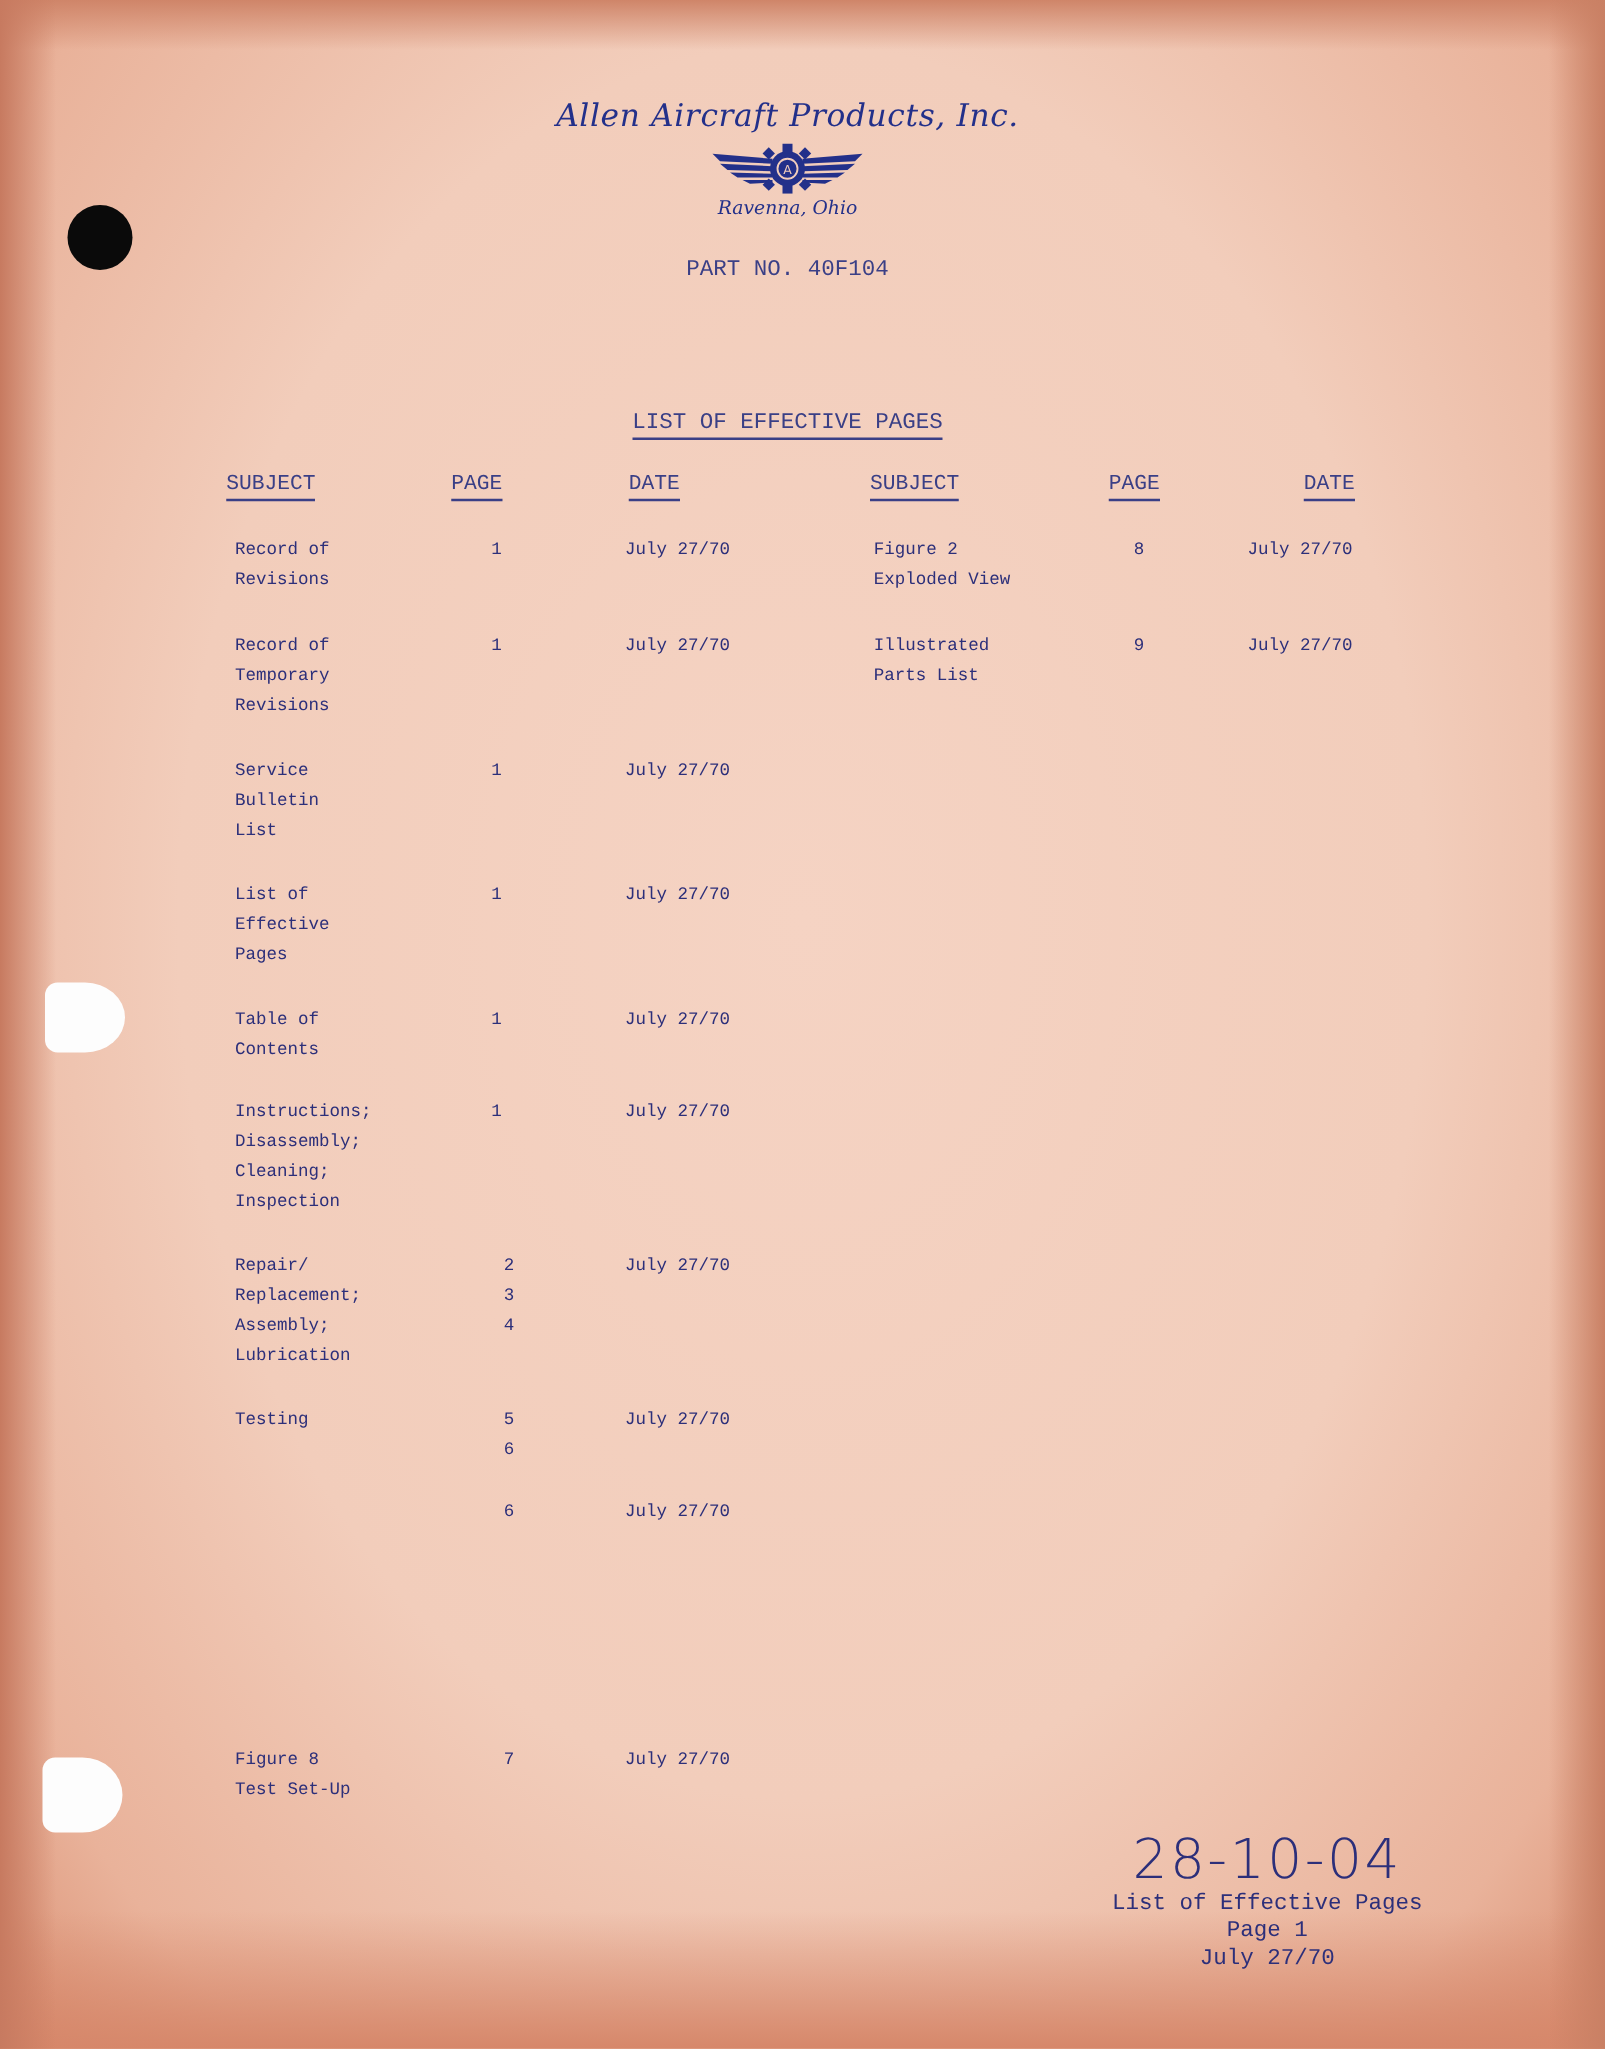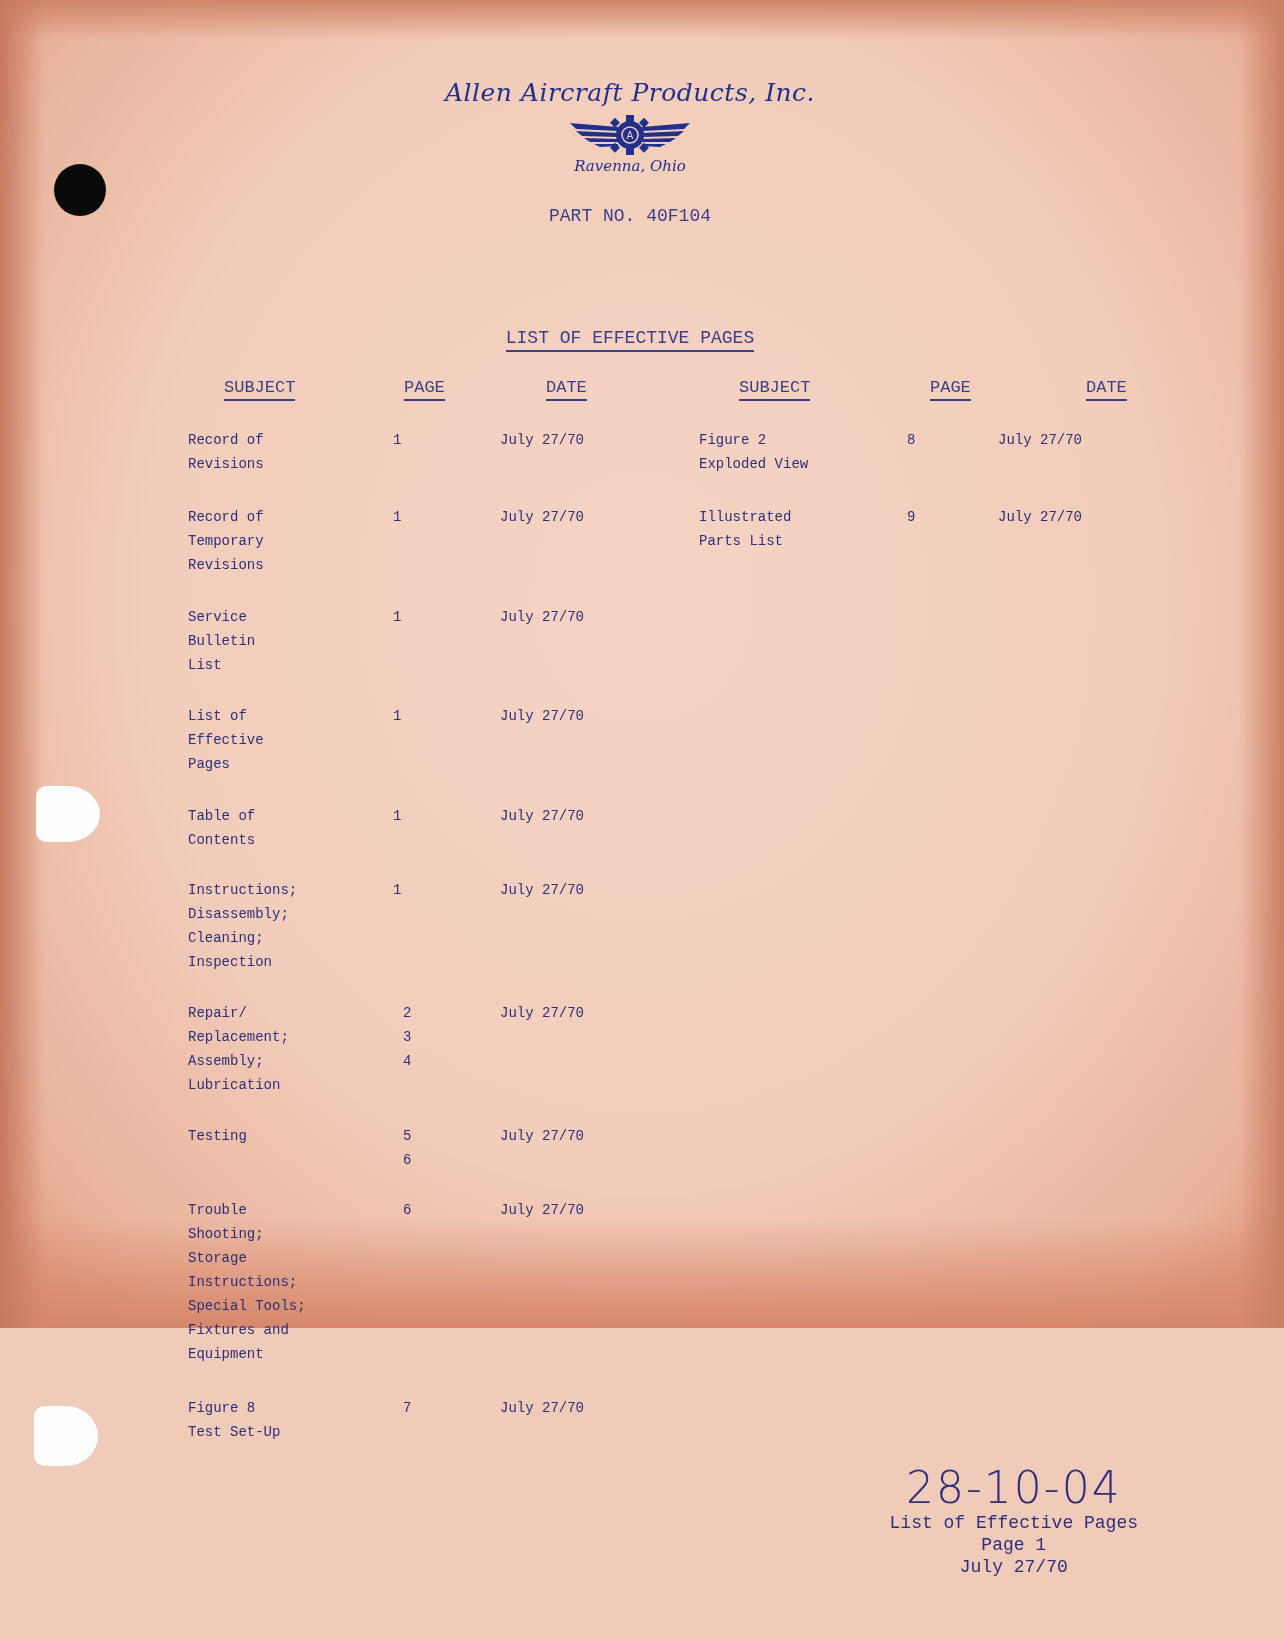--- a/index.html
+++ b/index.html
@@ -3,21 +3,21 @@
 <meta charset="utf-8">
 <style>
   html, body { margin:0; padding:0; }
   body {
     width:1284px; height:1639px; position:relative; overflow:hidden;
     background:#f1cbb9;
     font-family: "Liberation Mono", "DejaVu Sans Mono", monospace;
     color:#2c2f7a;
   }
   .page {
-    position:absolute; left:0; top:0; width:1284px; height:1328px;
+    position:absolute; left:0; top:0; width:1284px; height:1639px;
     background:
       radial-gradient(ellipse at 50% 45%, #f5d3c3 0%, #f2cdbb 55%, #e9b29a 85%, #d98f72 100%);
     text-decoration: underline;
   }
   .edge-top { position:absolute; left:0; top:0; width:100%; height:40px;
     background:linear-gradient(#cf8569, rgba(230,170,145,0)); }
   .edge-bottom { position:absolute; left:0; bottom:0; width:100%; height:110px;
     background:linear-gradient(rgba(230,170,145,0), #d6876a); }
   .edge-left { position:absolute; left:0; top:0; width:45px; height:100%;
     background:linear-gradient(90deg, #c77a60, rgba(230,170,145,0)); }
@@ -32,21 +32,21 @@
   .company { font-family:"DejaVu Serif", serif; font-style:italic; font-size:25px; color:#23308a; letter-spacing:0.5px; }
   .logo { margin:4px auto 0; width:140px; height:44px; }
   .city { font-family:"DejaVu Serif", serif; font-style:italic; font-size:15px; color:#23308a; margin-top:2px; }
 
   .manual-title { position:absolute; left:440px; top:204px; width:380px; text-align:center; font-size:18px; line-height:24px; color:#3a3f86; }
 
   .list-title { position:absolute; left:400px; top:328px; width:460px; text-align:center; font-size:18px; color:#3a3f86; }
   .list-title span { border-bottom:2px solid #3a3f86; padding-bottom:2px; }
 
   .hdr { position:absolute; top:378px; font-size:17px; color:#3a3f86; }
-  .hdr span { border-bottom:2px solid #3a3f86; padding-bottom:2px;margin-left:43px; }
+  .hdr span { border-bottom:2px solid #3a3f86; padding-bottom:2px; }
 
   .entry { position:absolute; font-size:14px; line-height:24px; color:#2c2f7a; }
   .subj { white-space:pre; }
   .pg { white-space:pre; }
   .dt { white-space:nowrap; }
 
   .footer { position:absolute; right:146px; top:1464px; text-align:center; color:#2c2f7a; }
   .footer .code { font-family:"DejaVu Sans", sans-serif; font-weight:300; font-size:44px; letter-spacing:2px; line-height:48px; }
   .footer .line { font-size:18px; line-height:22px; }
 </style>
@@ -149,27 +149,20 @@
   <div class="entry pg" style="left:403px;top:1001px">2
 3
 4</div>
   <div class="entry dt" style="left:500px;top:1001px">July 27/70</div>
 
   <div class="entry subj" style="left:188px;top:1124px">Testing</div>
   <div class="entry pg" style="left:403px;top:1124px">5
 6</div>
   <div class="entry dt" style="left:500px;top:1124px">July 27/70</div>
 
-  <div class="entry subj" style="left:188px;top:1198px">Trouble
-Shooting;
-Storage
-Instructions;
-Special Tools;
-Fixtures and
-Equipment</div>
   <div class="entry pg" style="left:403px;top:1198px">6</div>
   <div class="entry dt" style="left:500px;top:1198px">July 27/70</div>
 
   <div class="entry subj" style="left:188px;top:1396px">Figure 8
 Test Set-Up</div>
   <div class="entry pg" style="left:403px;top:1396px">7</div>
   <div class="entry dt" style="left:500px;top:1396px">July 27/70</div>
 
   <div class="entry subj" style="left:699px;top:428px">Figure 2
 Exploded View</div>

